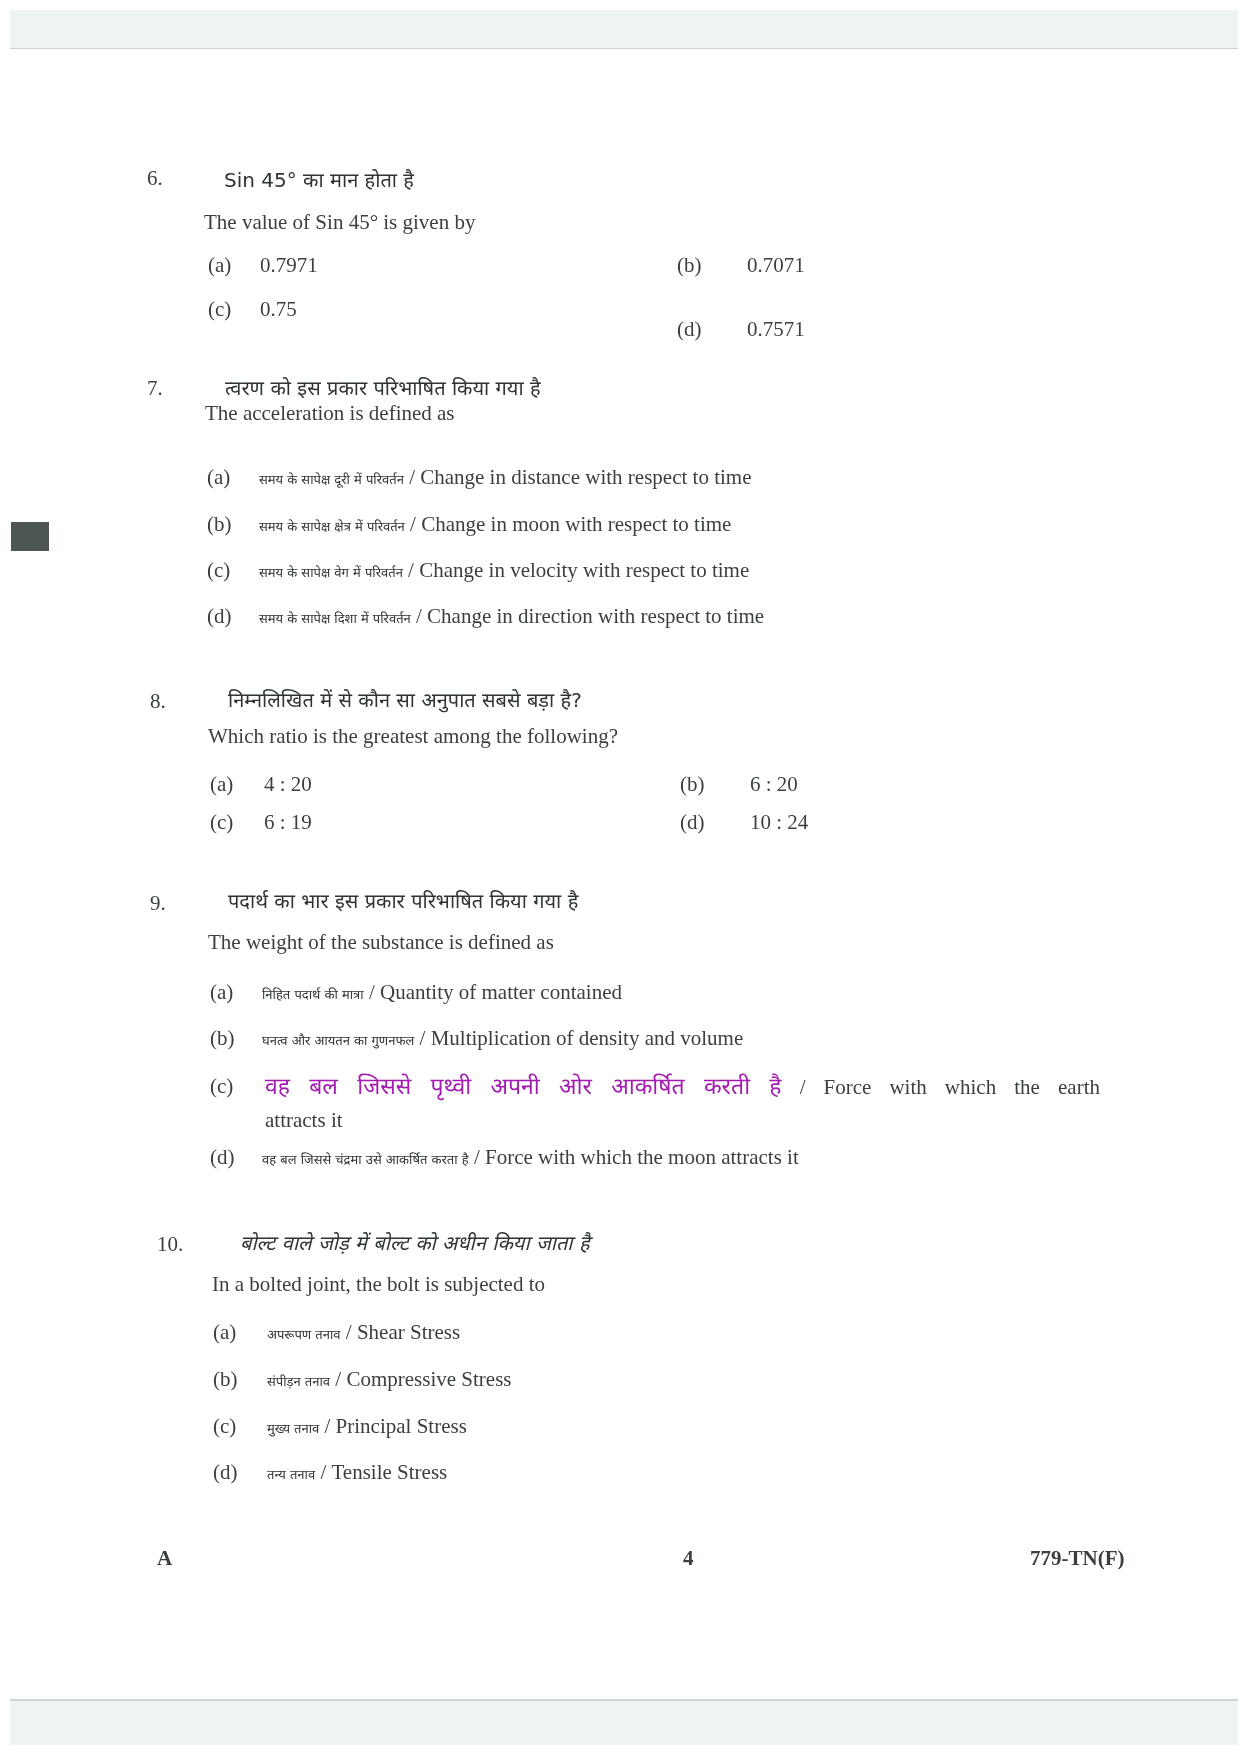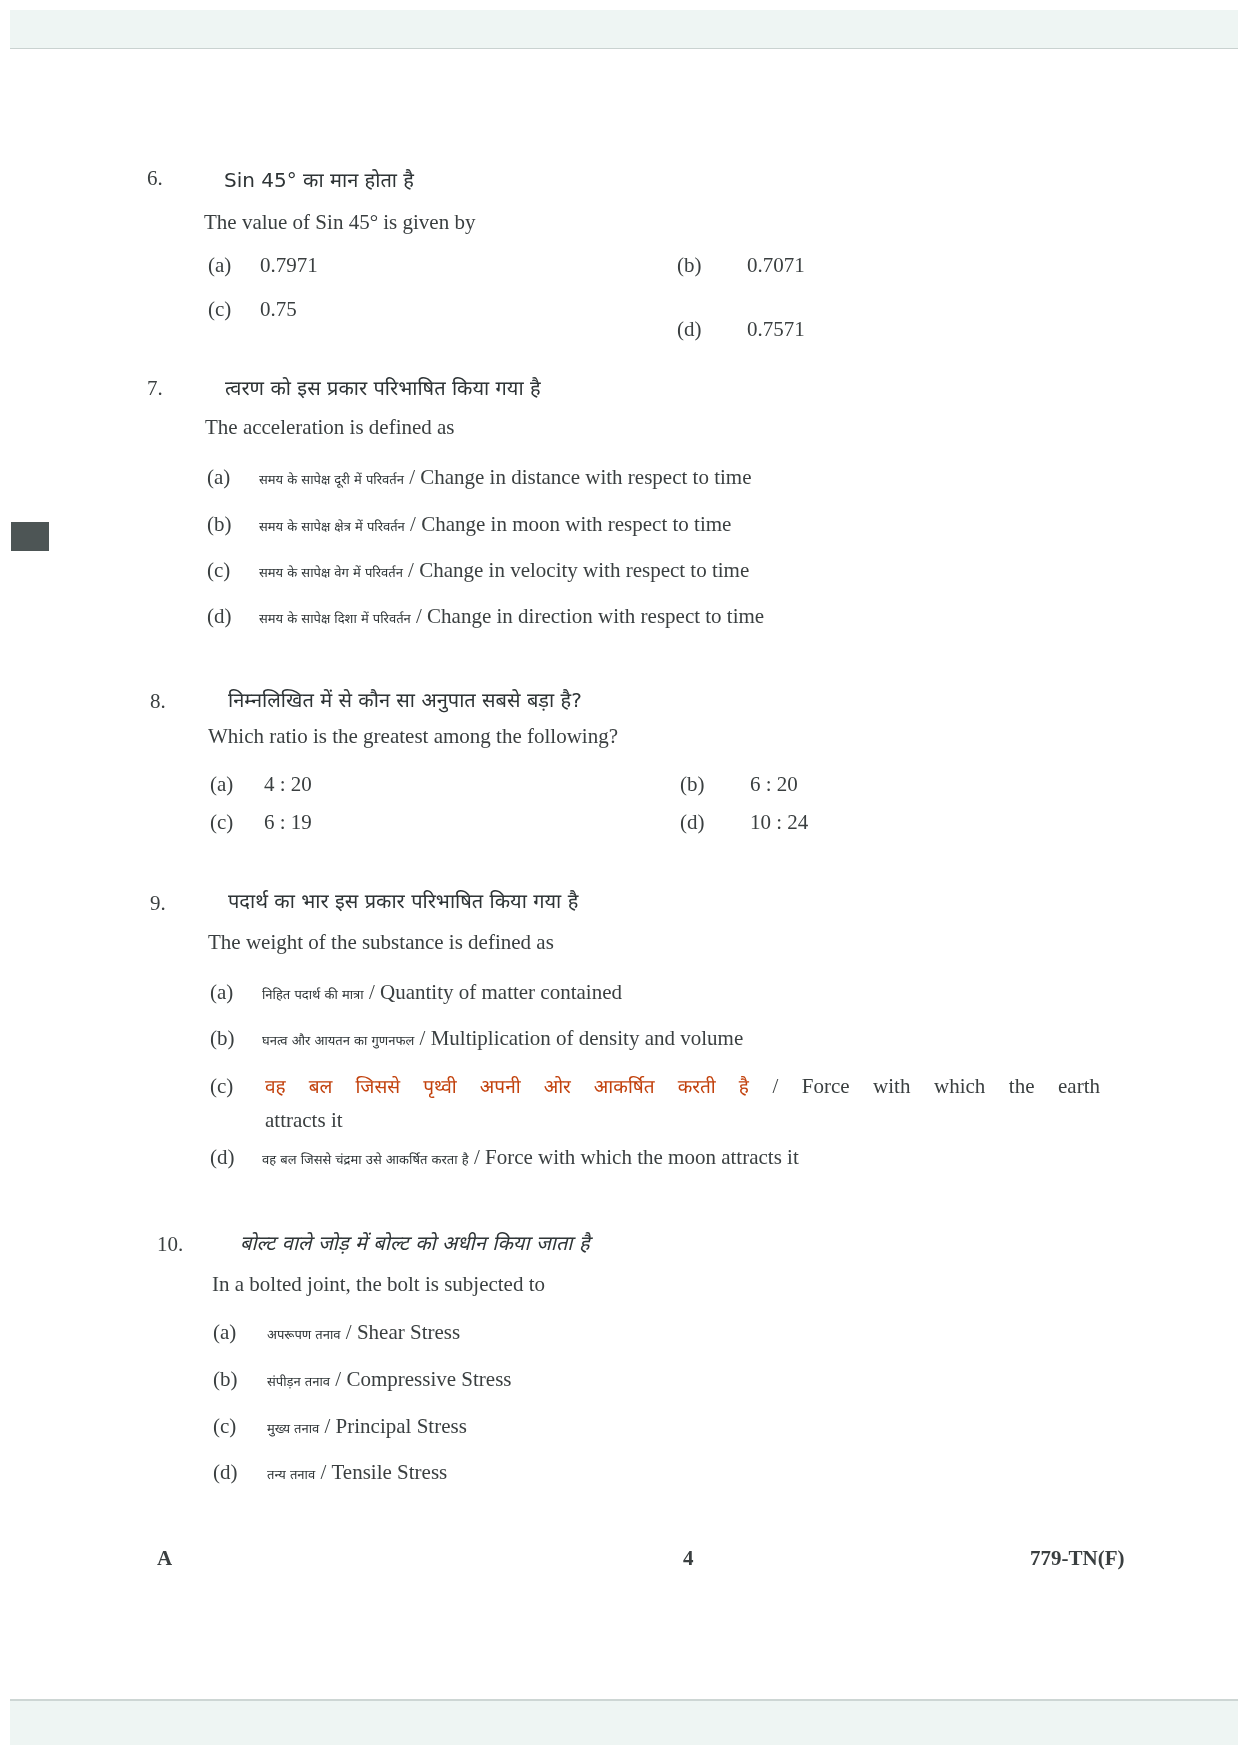--- a/index.html
+++ b/index.html
@@ -64,21 +64,21 @@
   <span class="en" style="left:204px; top:210px;text-align:right;">The value of Sin 45° is given by</span>
   <span class="opt" style="left:208px; top:253px;"><span class="lbl">(a)</span><span>0.7971</span></span>
   <span class="opt" style="left:677px; top:253px;"><span class="lbl" style="width:70px">(b)</span><span>0.7071</span></span>
   <span class="opt" style="left:208px; top:297px;"><span class="lbl">(c)</span><span>0.75</span></span>
   <span class="opt" style="left:677px; top:285px;margin-top:32px;"><span class="lbl" style="width:70px">(d)</span><span>0.7571</span></span>
 </div>
 
 <div class="q">
   <span class="qnum" style="left:147px; top:376px;">7.</span>
   <span class="hi" style="left:205px; top:374px;">त्वरण को इस प्रकार परिभाषित किया गया है</span>
-  <span class="en" style="left:205px; top:415px;">The acceleration is defined as</span>
+  <span class="en" style="left:205px; top:401px;">The acceleration is defined as</span>
   <span class="opt" style="left:207px; top:465px;"><span class="lbl">(a)</span><span class="hi-in">समय के सापेक्ष दूरी में परिवर्तन</span> <span>/ Change in distance with respect to time</span></span>
   <span class="opt" style="left:207px; top:512px;"><span class="lbl">(b)</span><span class="hi-in">समय के सापेक्ष क्षेत्र में परिवर्तन</span> <span>/ Change in moon with respect to time</span></span>
   <span class="opt" style="left:207px; top:558px;"><span class="lbl">(c)</span><span class="hi-in">समय के सापेक्ष वेग में परिवर्तन</span> <span>/ Change in velocity with respect to time</span></span>
   <span class="opt" style="left:207px; top:604px;"><span class="lbl">(d)</span><span class="hi-in">समय के सापेक्ष दिशा में परिवर्तन</span> <span>/ Change in direction with respect to time</span></span>
 </div>
 
 <div class="q">
   <span class="qnum" style="left:150px; top:689px;">8.</span>
   <span class="hi" style="left:208px; top:686px;">निम्नलिखित में से कौन सा अनुपात सबसे बड़ा है?</span>
   <span class="en" style="left:208px; top:724px;">Which ratio is the greatest among the following?</span>
@@ -89,21 +89,21 @@
 </div>
 
 <div class="q">
   <span class="qnum" style="left:150px; top:891px;">9.</span>
   <span class="hi" style="left:208px; top:887px;">पदार्थ का भार इस प्रकार परिभाषित किया गया है</span>
   <span class="en" style="left:208px; top:930px;">The weight of the substance is defined as</span>
   <span class="opt" style="left:210px; top:980px;"><span class="lbl">(a)</span><span class="hi-in">निहित पदार्थ की मात्रा</span> <span>/ Quantity of matter contained</span></span>
   <span class="opt" style="left:210px; top:1026px;"><span class="lbl">(b)</span><span class="hi-in">घनत्व और आयतन का गुणनफल</span> <span>/ Multiplication of density and volume</span></span>
   <div class="opt-wrap" style="left:210px; top:1068px; height:72px;">
     <span class="lbl">(c)</span>
-    <span class="body"><span class="hi-in" style="font-family:Liberation Serif, serif;font-size:19px;color:#c2410c;">वह बल जिससे पृथ्वी अपनी ओर आकर्षित करती है</span> <span>/ Force with which the earth</span></span>
+    <span class="body"><span class="hi-in" style="font-family:Liberation Sans, sans-serif;font-size:23px;color:#a21caf;">वह बल जिससे पृथ्वी अपनी ओर आकर्षित करती है</span> <span>/ Force with which the earth</span></span>
     <span class="cont">attracts it</span>
   </div>
   <span class="opt" style="left:210px; top:1145px;"><span class="lbl">(d)</span><span class="hi-in">वह बल जिससे चंद्रमा उसे आकर्षित करता है</span> <span>/ Force with which the moon attracts it</span></span>
 </div>
 
 <div class="q">
   <span class="qnum" style="left:157px; top:1232px;">10.</span>
   <span class="hi" style="left:220px; top:1229px;font-style:italic;">बोल्ट वाले जोड़ में बोल्ट को अधीन किया जाता है</span>
   <span class="en" style="left:212px; top:1272px;">In a bolted joint, the bolt is subjected to</span>
   <span class="opt" style="left:213px; top:1320px;"><span class="lbl" style="width:54px">(a)</span><span class="hi-in">अपरूपण तनाव</span> <span>/ Shear Stress</span></span>

